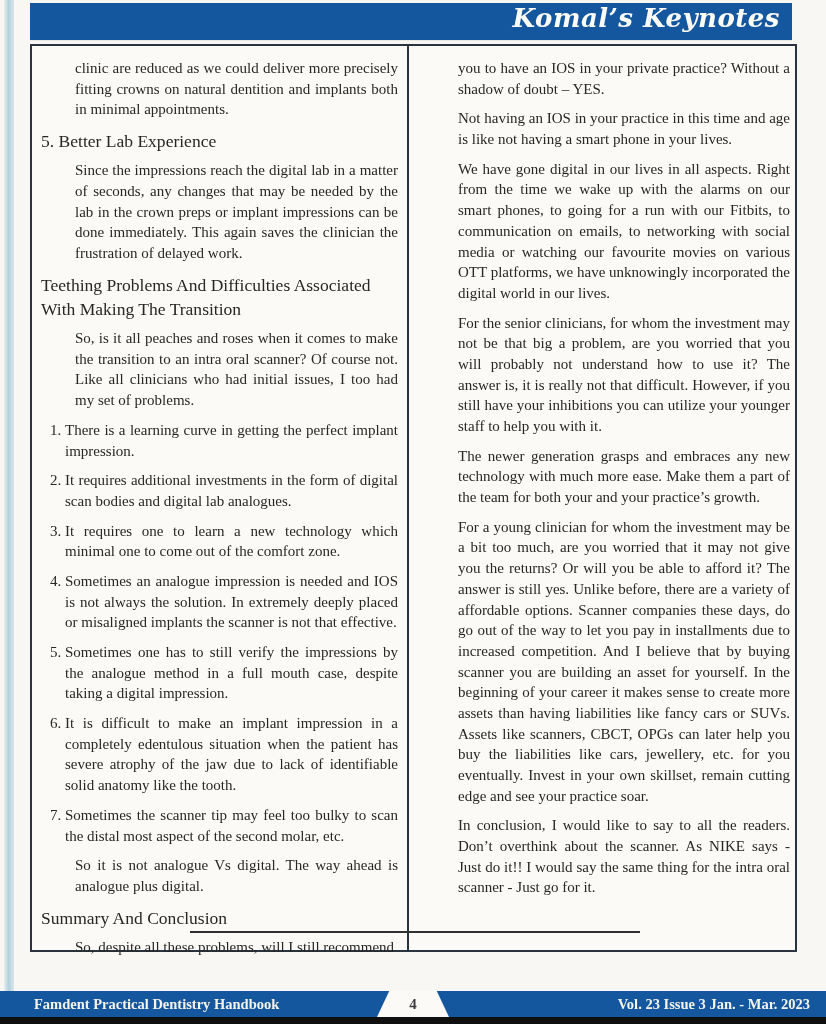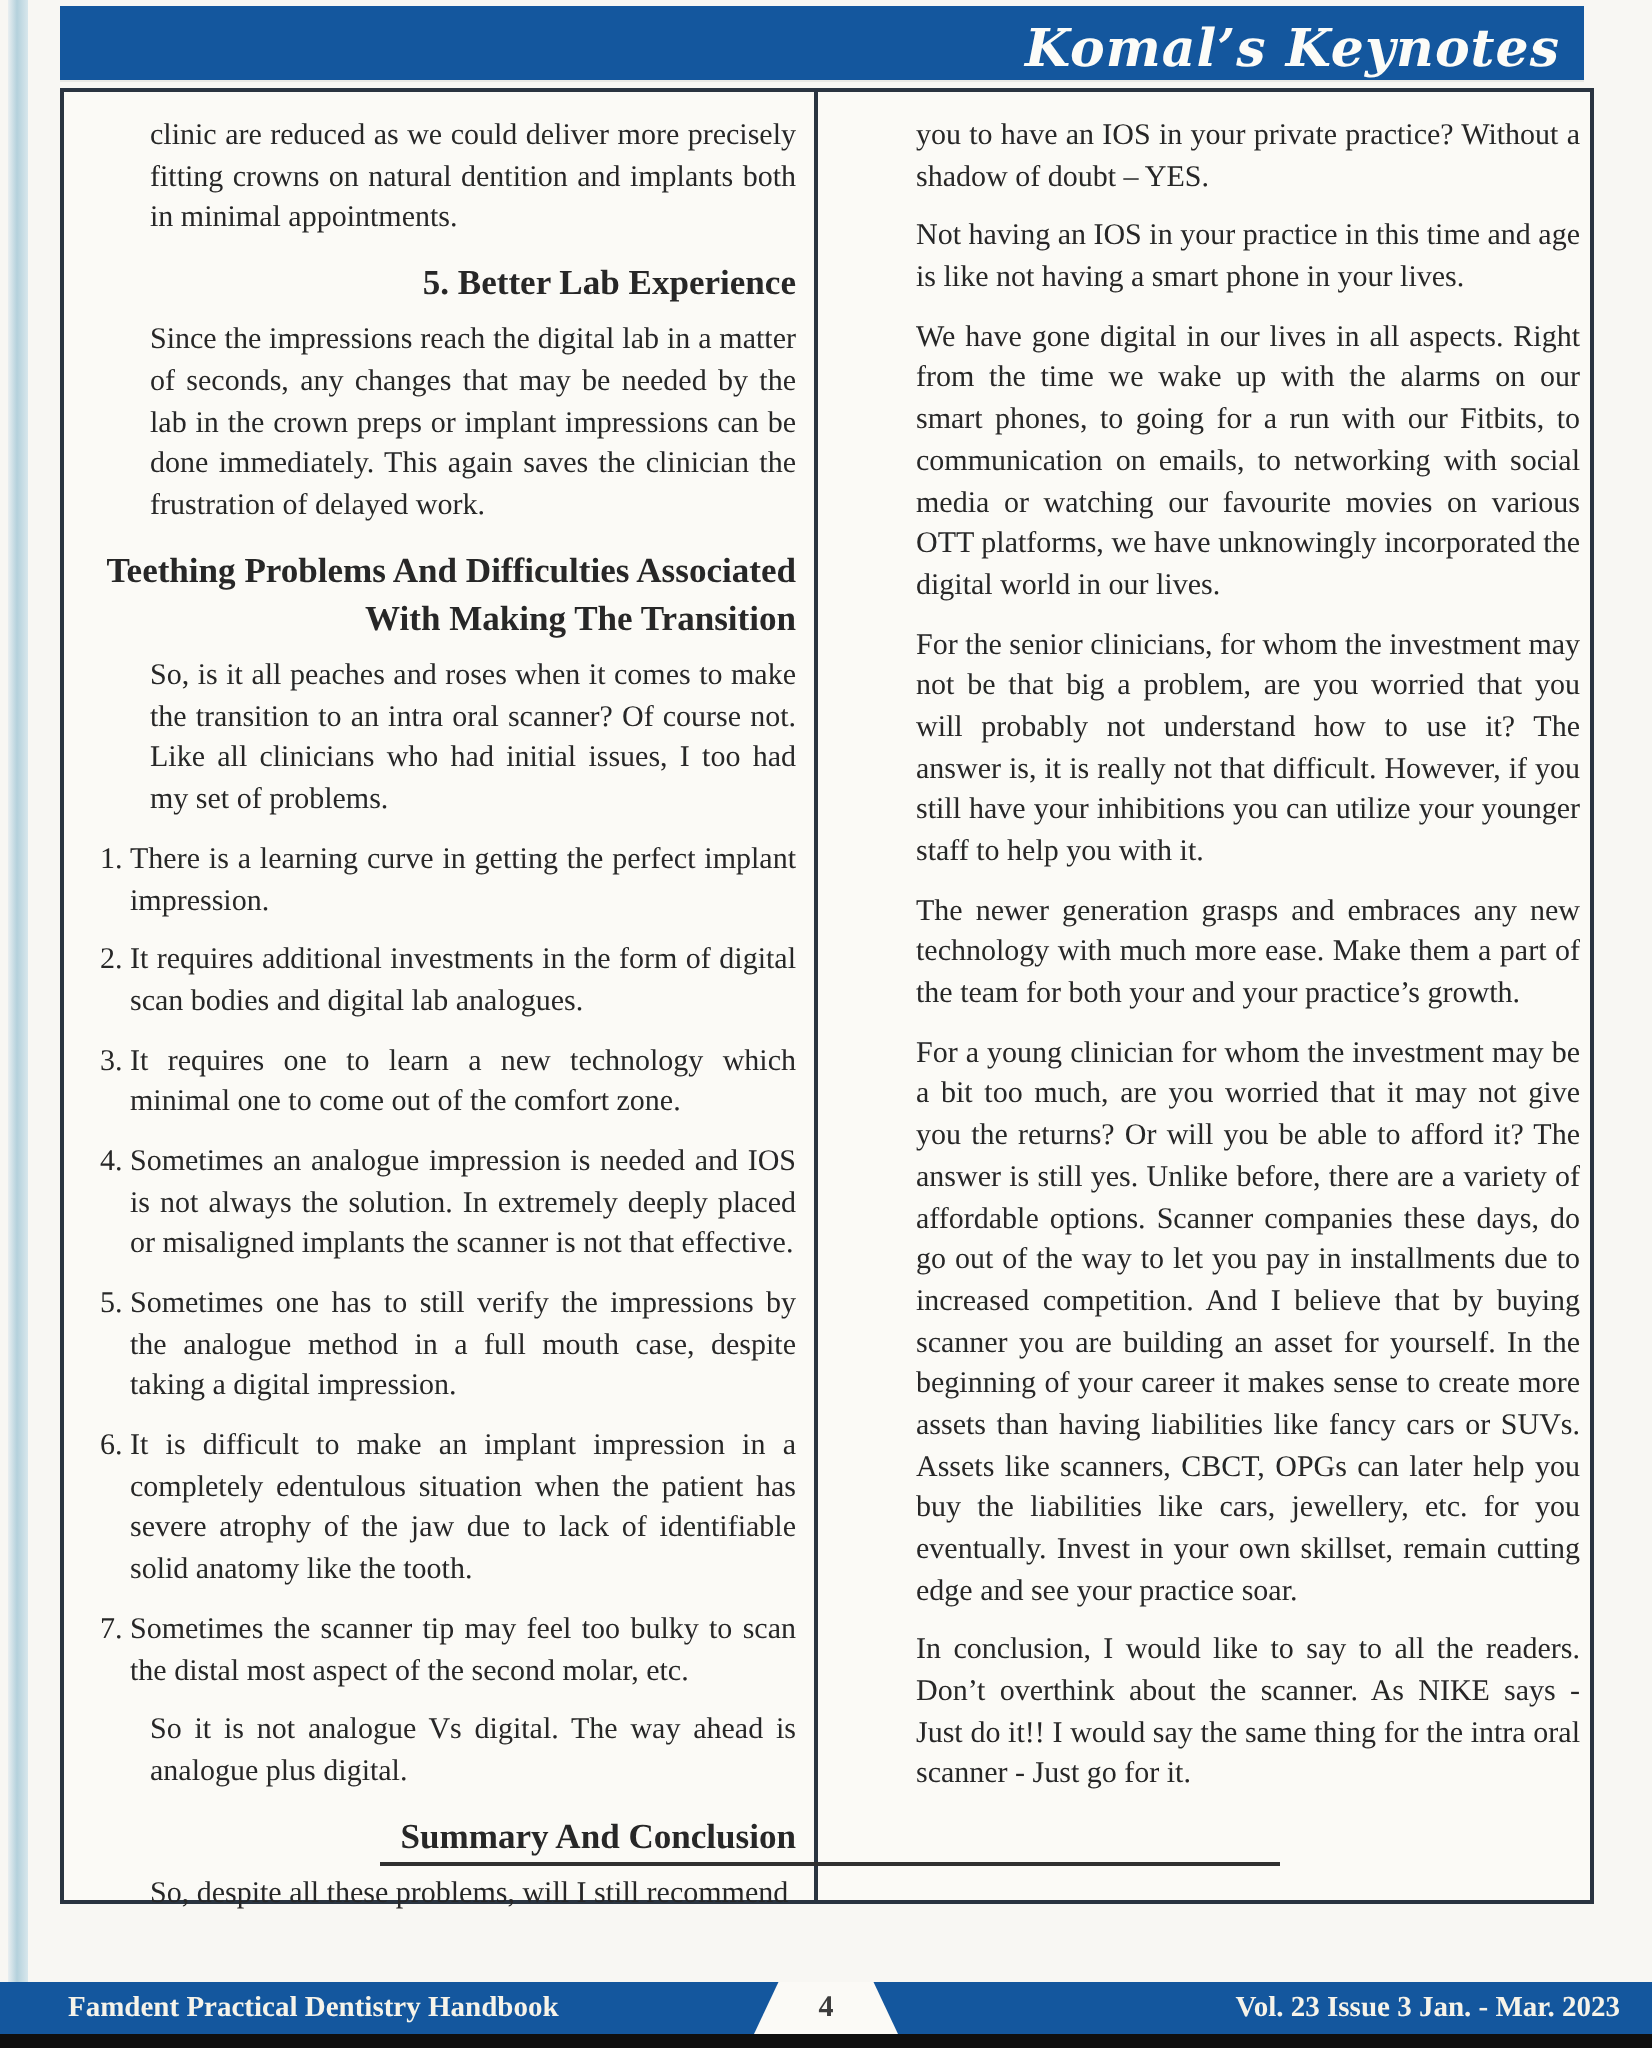--- a/index.html
+++ b/index.html
@@ -3,34 +3,34 @@
 <meta charset="utf-8">
 <style>
   * { margin:0; padding:0; box-sizing:border-box; }
   html,body { width:826px; height:1024px; }
   body { background:#eef0ee; font-family:"Liberation Serif", serif; }
   .page { position:relative; width:826px; height:1024px; overflow:hidden; background:#f8f7f3; }
   .scan-edge { position:absolute; left:4px; top:0; width:10px; height:1024px;
                background:linear-gradient(to right,#e9eff1,#b4d1dc 45%,#d8e7ec); }
 
   .masthead { position:absolute; left:30px; top:3px; width:762px; height:37px;
-              background:#14579e; display:flex; align-items:flex-end; justify-content:flex-end;
+              background:#14579e; display:flex; align-items:flex-start; justify-content:flex-end;
               padding-right:12px; box-shadow:0 1px 0 #e8e8e4; }
   .masthead-title { color:#fcfcf8; font-family:"DejaVu Serif", serif; font-style:italic;
                     font-weight:bold; font-size:26px; letter-spacing:.5px; white-space:nowrap; }
 
   .content-box { position:absolute; left:30px; top:44px; width:767px; height:908px;
                  border:2px solid #2a3440; background:#fbfaf6; }
   .divider { position:absolute; left:375px; top:0; width:2px; height:100%; background:#2a3440; }
   .col { position:absolute; top:12px; font-size:15px; line-height:1.38; color:#272727;
          text-align:justify; }
   .col-left  { left:9px;   width:357px; }
   .col-right { left:392px; width:366px; }
   .col p { margin-bottom:9px;margin-left:34px; }
-  .heading { font-weight:bold; text-align:right; margin:7px 0 7px; }
+  .heading { font-weight:normal; text-align:left; margin:7px 0 7px; }
   .problem-list { padding-left:24px; }
   .problem-list li { margin-bottom:9px; }
   .end-rule { position:absolute; left:158px; top:885px; width:450px; height:2px; background:#303030; }
 
   .footer-bar { position:absolute; left:0; top:991px; width:826px; height:26px; background:#14579e;
                 display:flex; align-items:center; justify-content:space-between;
                 padding:0 16px 0 34px; }
   .footer-text { color:#f6f3e9; font-weight:bold; font-size:14.5px; white-space:nowrap; }
   .page-tab { position:absolute; left:377px; top:991px; width:72px; height:26px; background:#fbfaf6;
               clip-path:polygon(17% 0, 83% 0, 100% 100%, 0 100%);

